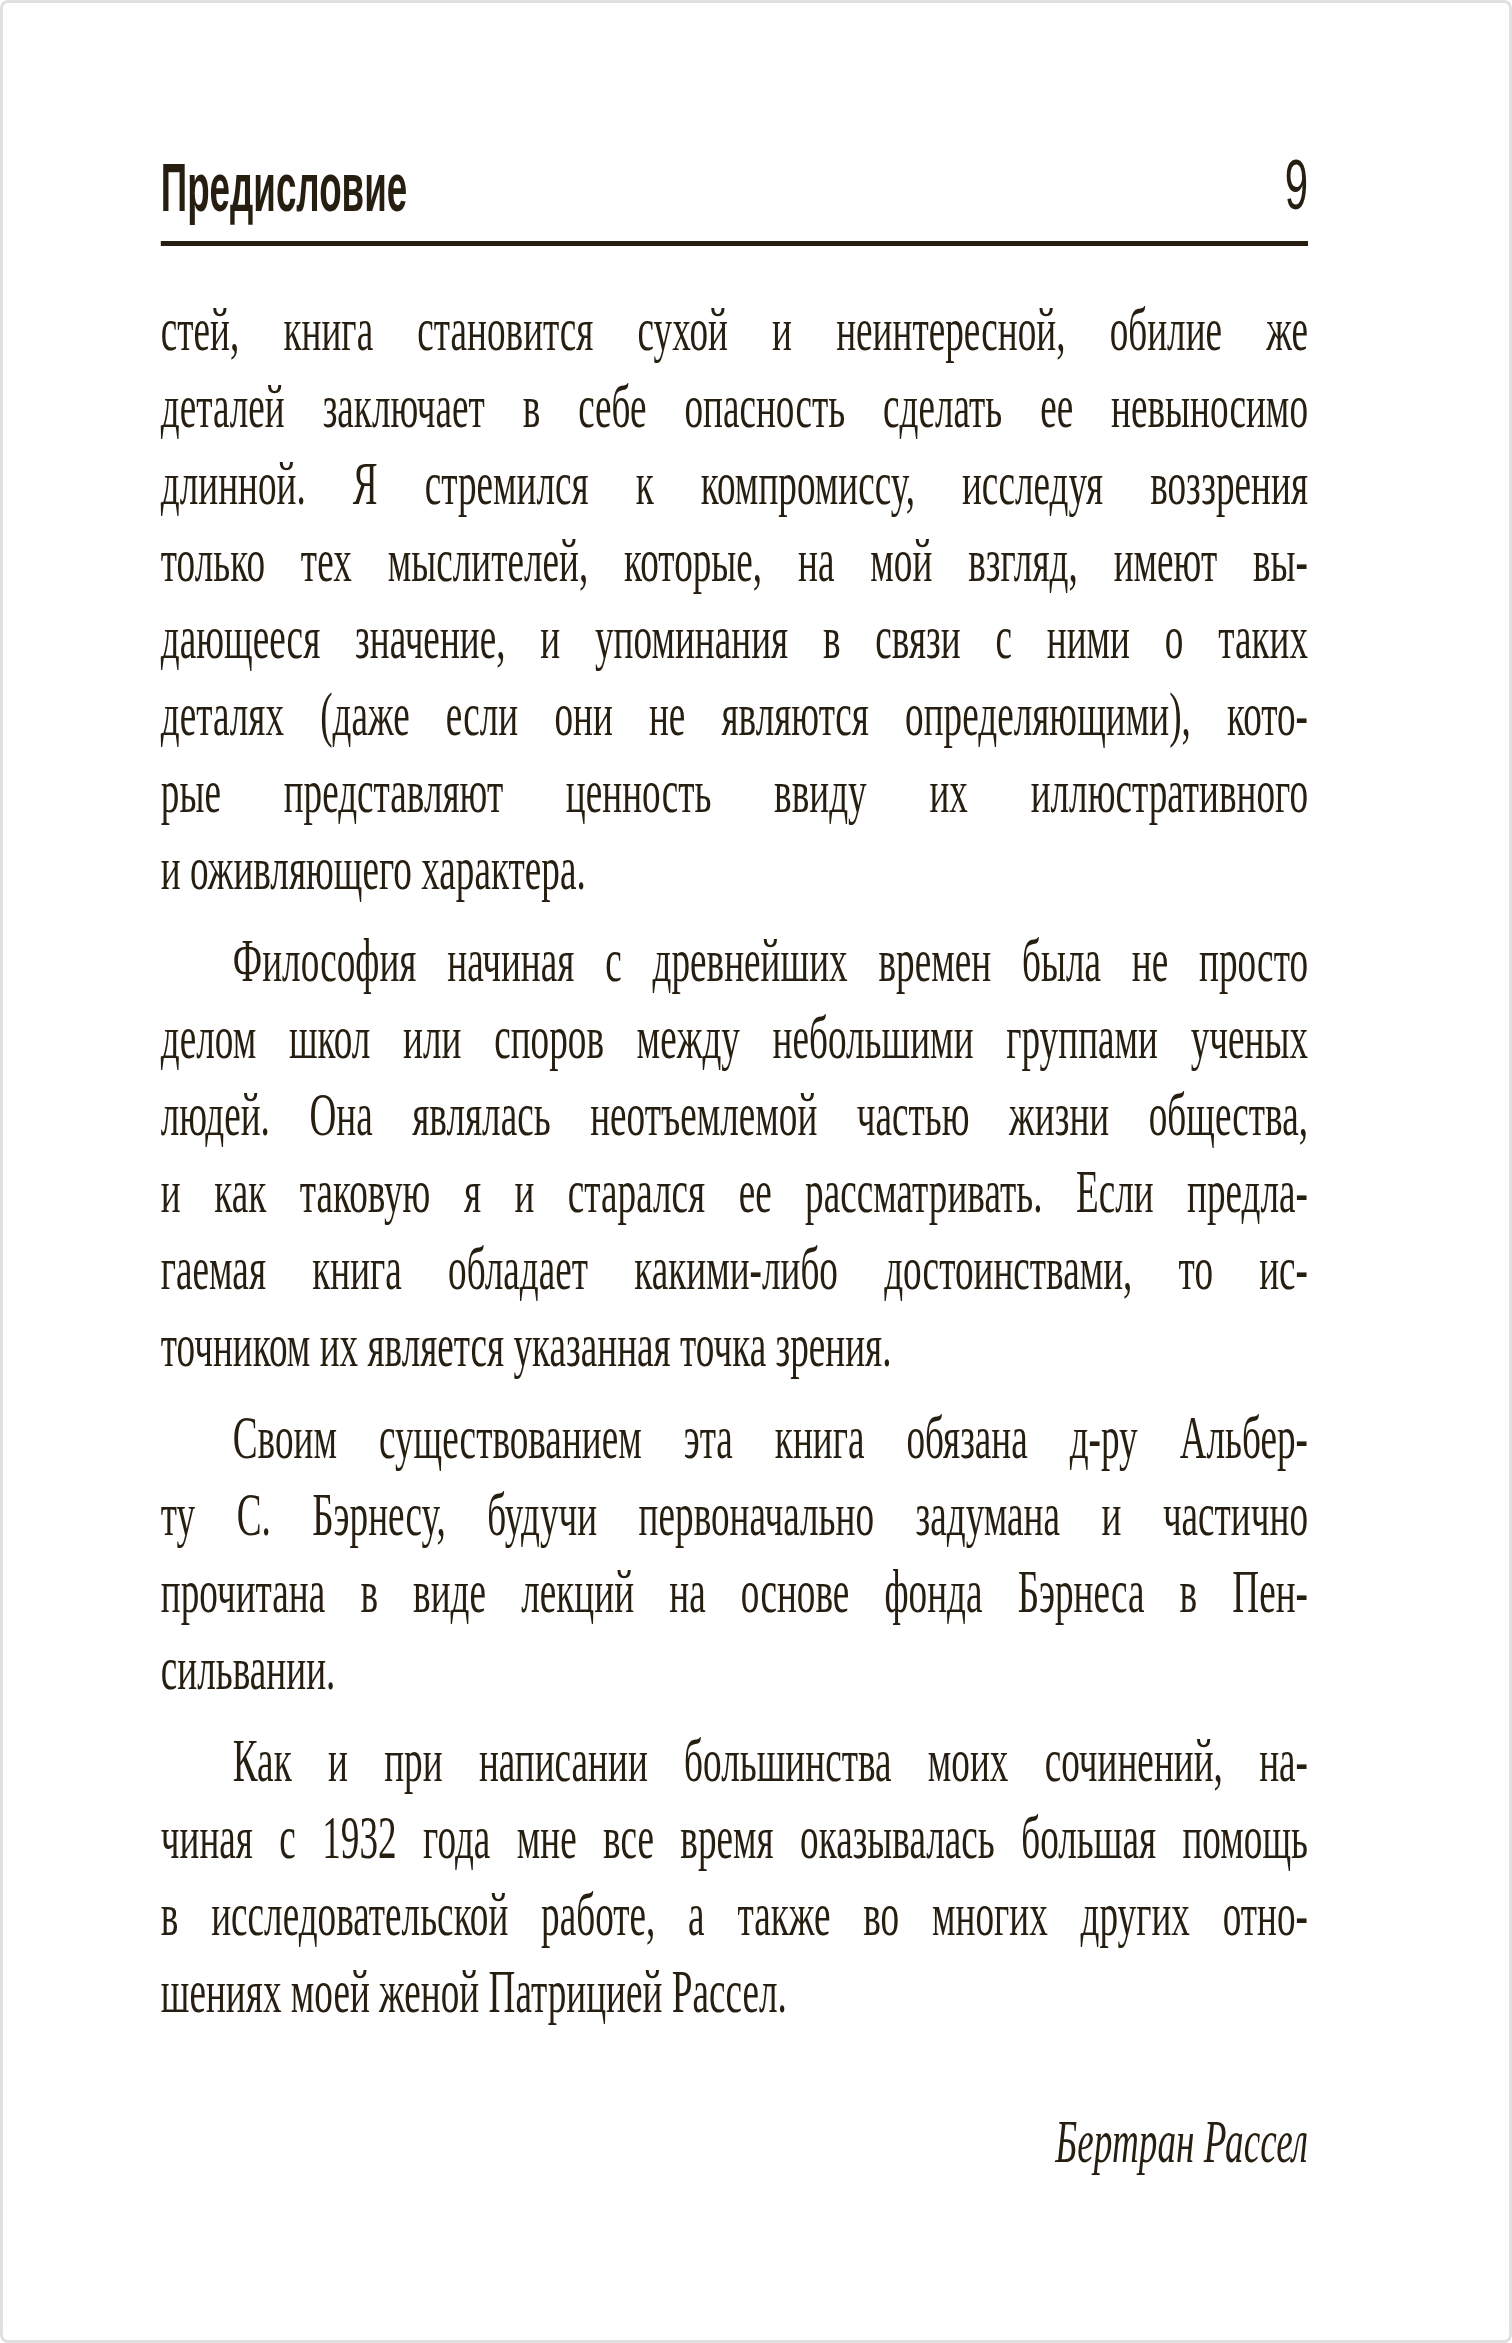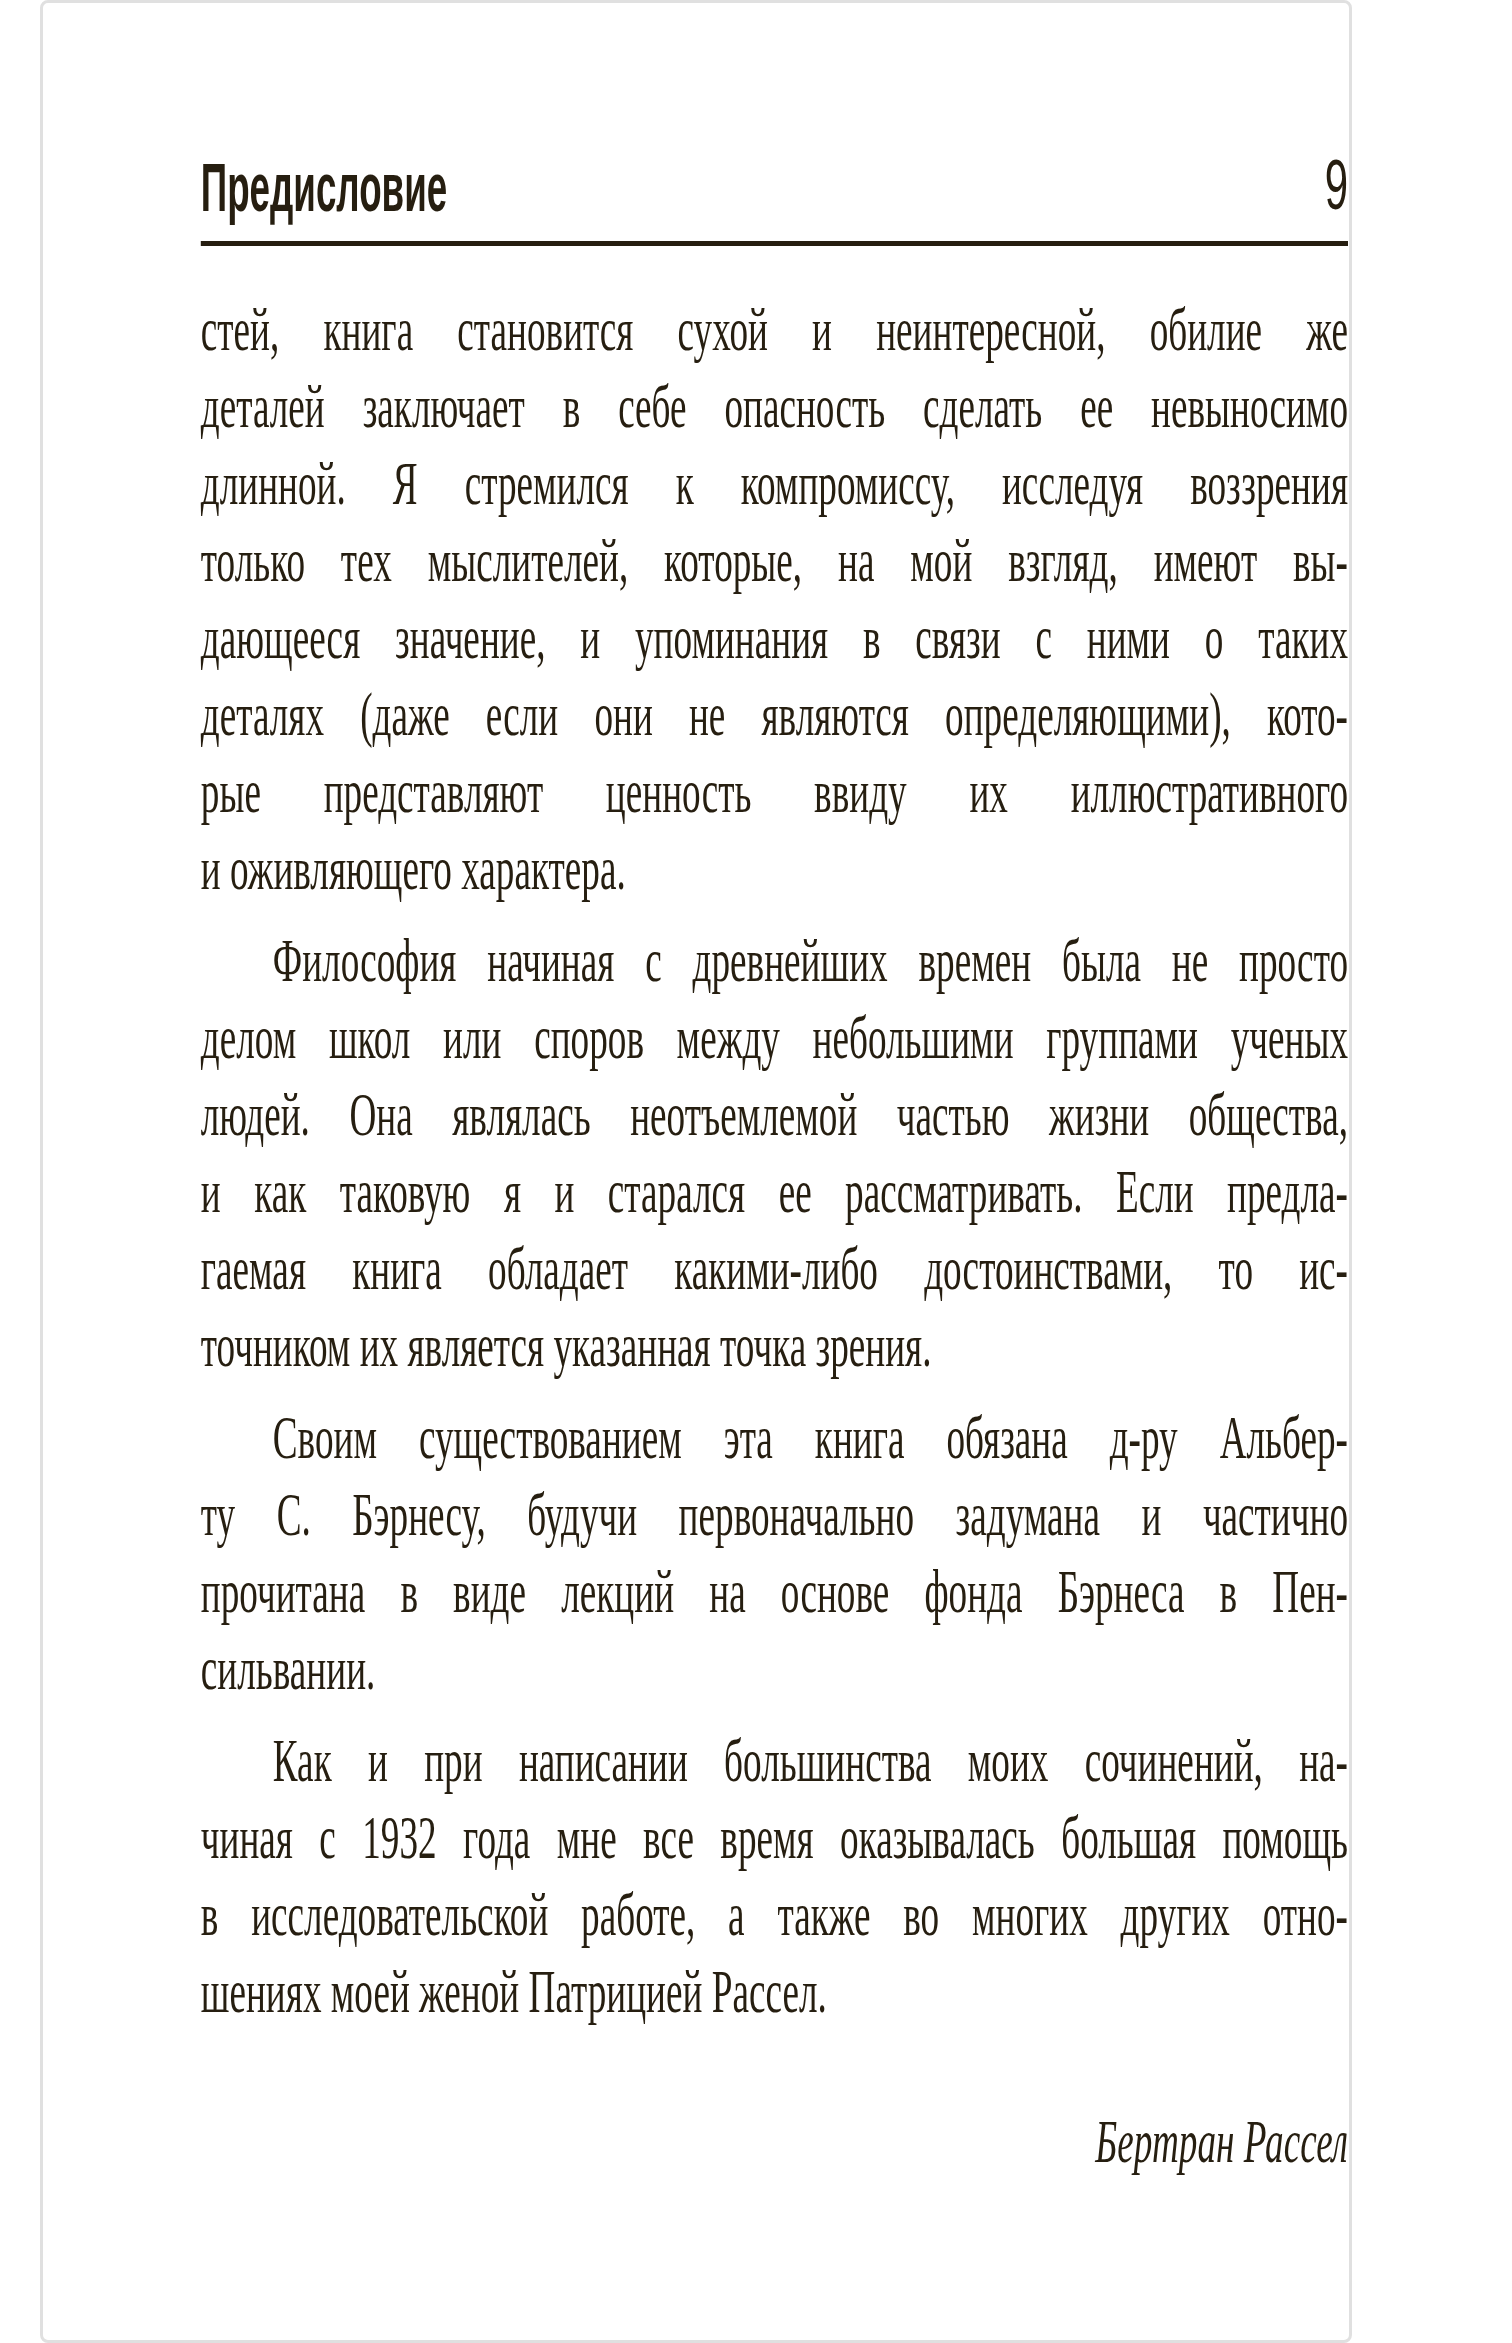--- a/index.html
+++ b/index.html
@@ -5,28 +5,27 @@
   :root {
     --ink: #261e10;
     --paper: #ffffff;
     --frame: #e0e0e0;
   }
   * { margin: 0; padding: 0; box-sizing: border-box; }
   html, body { background: #ffffff; }
 
   .screen {
     position: relative;
-    width: 1312px;
+    width: 1512px;
     height: 2343px;
     background: var(--paper);
     border: 3px solid var(--frame);
     border-radius: 8px;
     overflow: hidden;
     color: var(--ink);
-    margin-left: 40px;
   }
 
   
   .inner {
     position: absolute;
     top: 0; left: 0;
     width: 2520px;
     height: 2343px;
     transform: scaleX(0.60);
     transform-origin: 0 0;

